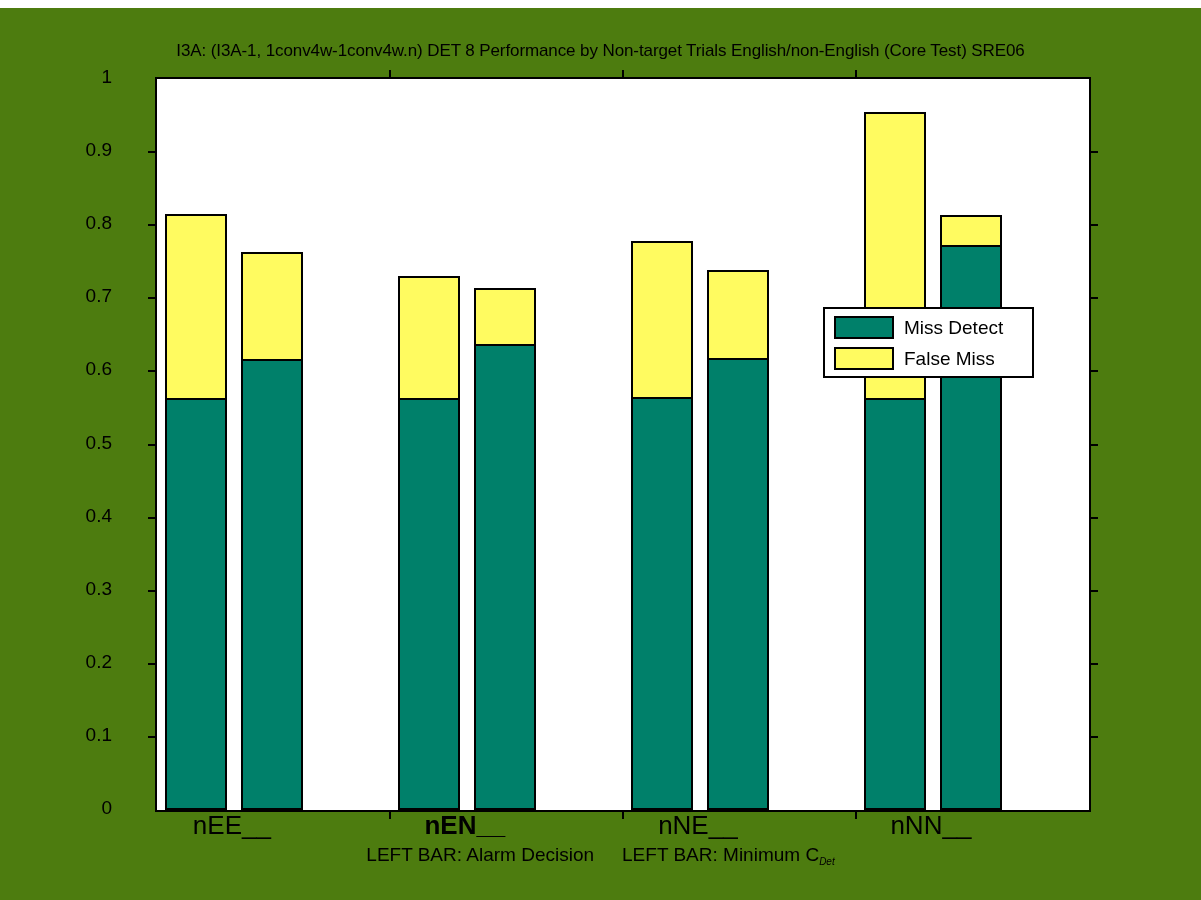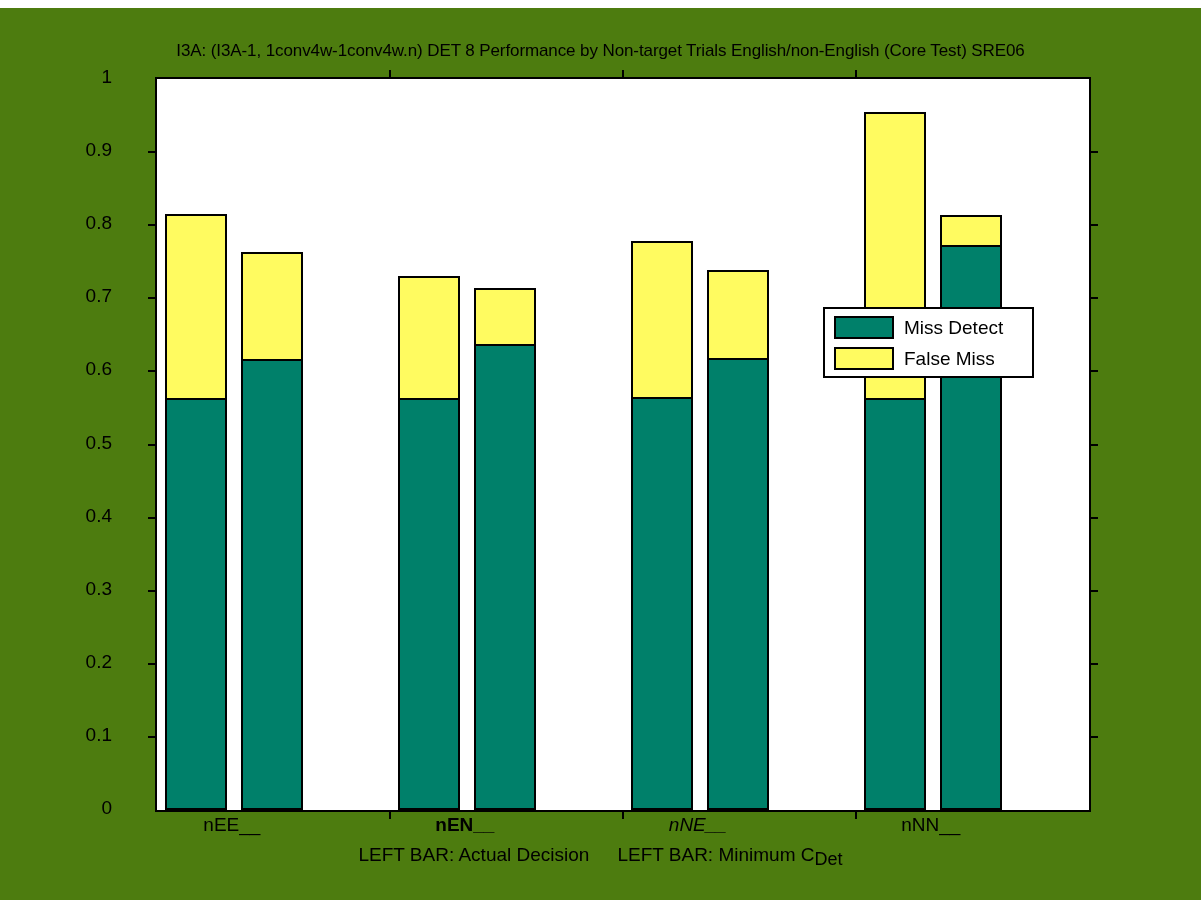--- a/index.html
+++ b/index.html
@@ -96,21 +96,21 @@
     top: -9px;
     height: 9px;
     width: 0;
     border-left: 2px solid #000000;
   }
   .xlabel {
     position: absolute;
     top: 806px;
     width: 200px;
     text-align: center;
-    font-size: 19px;
+    font-size: 26px;
     line-height: 22px;
     white-space: nowrap;
   }
 
   
   .bar {
     position: absolute;
     box-sizing: border-box;
     border: 2px solid #000000;
   }
@@ -159,22 +159,23 @@
     top: 836px;
     width: 1201px;
     text-align: center;
     font-size: 19px;
     line-height: 22px;
     white-space: nowrap;
   }
   #caption .seg { display: inline-block; }
   #caption .gap { display: inline-block; width: 28px; }
   #caption sub {
-    font-size: 18px;
+    font-size: 10px;
     vertical-align: -4px;
+    font-style: italic;
   }
 </style>
 </head>
 <body>
 
 <div id="figure">
 
   <div id="chart-title">I3A: (I3A-1, 1conv4w-1conv4w.n) DET 8 Performance by Non-target Trials English/non-English (Core Test) SRE06</div>
 
   <div id="yaxis-labels">
@@ -238,32 +239,32 @@
           <div class="bar bar-miss" title="nNN__ Actual Decision miss detect 0.564" style="left: 706.89px; top: 318.716px; width: 62px; height: 412.284px; background: rgb(0, 128, 106);"></div>
           <div class="bar bar-fa" title="nNN__ Minimum CDet false alarm 0.041" style="left: 782.89px; top: 135.966px; width: 62px; height: 31.971px; background: rgb(255, 251, 96);"></div>
           <div class="bar bar-miss" title="nNN__ Minimum CDet miss detect 0.773" style="left: 782.89px; top: 165.937px; width: 62px; height: 565.063px; background: rgb(0, 128, 106);"></div>
         </div>
     </div>
   </div>
 
   <div id="xaxis-labels">
       <div class="xlabel" style="left: 131.89px;">nEE__</div>
       <div class="xlabel" style="left: 364.89px; font-weight: bold;">nEN__</div>
-      <div class="xlabel" style="left: 597.89px; font-style: italic;">nNE__</div>
+      <div class="xlabel" style="left: 597.89px;">nNE__</div>
       <div class="xlabel" style="left: 830.89px;">nNN__</div>
     </div>
 
   <div id="legend">
     <div class="legend-row" style="top:6px">
       <span class="legend-swatch" style="background: rgb(0, 128, 106);"></span>
       <span class="legend-text">Miss Detect</span>
     </div>
     <div class="legend-row" style="top:37px">
       <span class="legend-swatch" style="background: rgb(255, 251, 96);"></span>
       <span class="legend-text">False Miss</span>
     </div>
   </div>
 
   <div id="caption">
-    <span class="seg">LEFT BAR: Actual Decision</span><span class="gap"></span><span class="seg"><span>LEFT BAR: Minimum C</span><sub>Det</sub></span>
+    <span class="seg">LEFT BAR: Alarm Decision</span><span class="gap"></span><span class="seg"><span>LEFT BAR: Minimum C</span><sub>Det</sub></span>
   </div>
 
 </div>
 
 </body></html>

